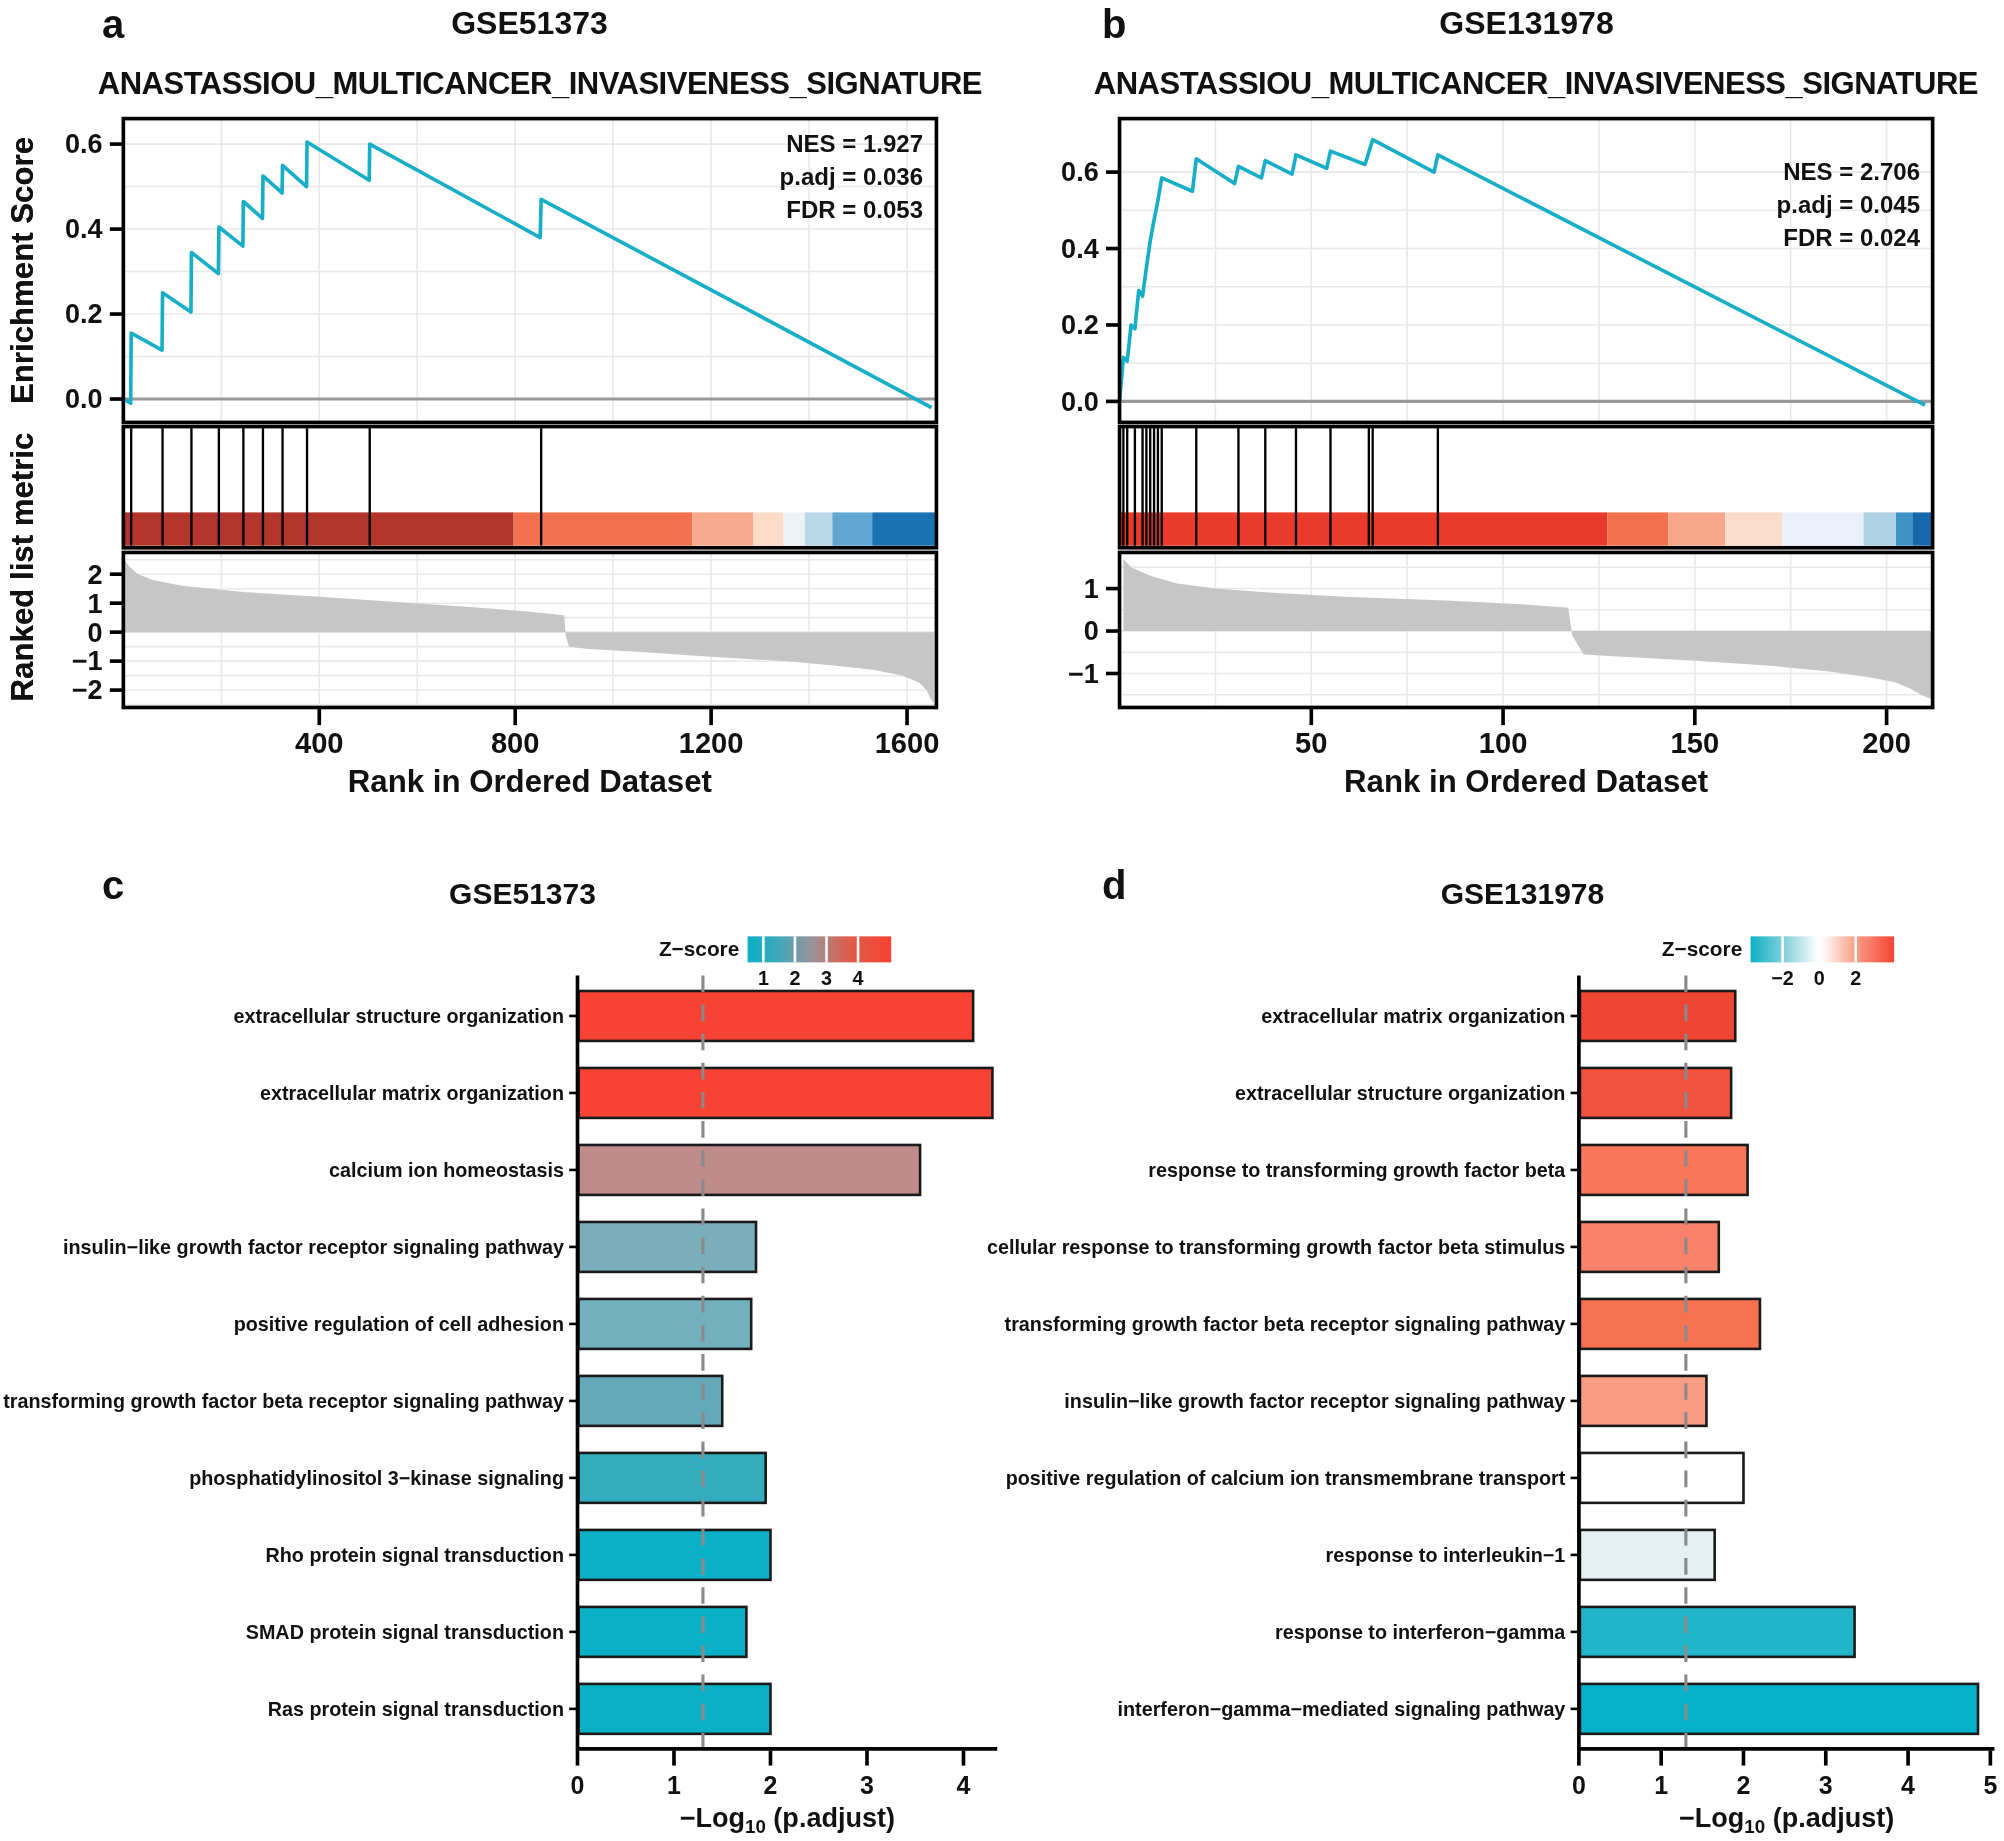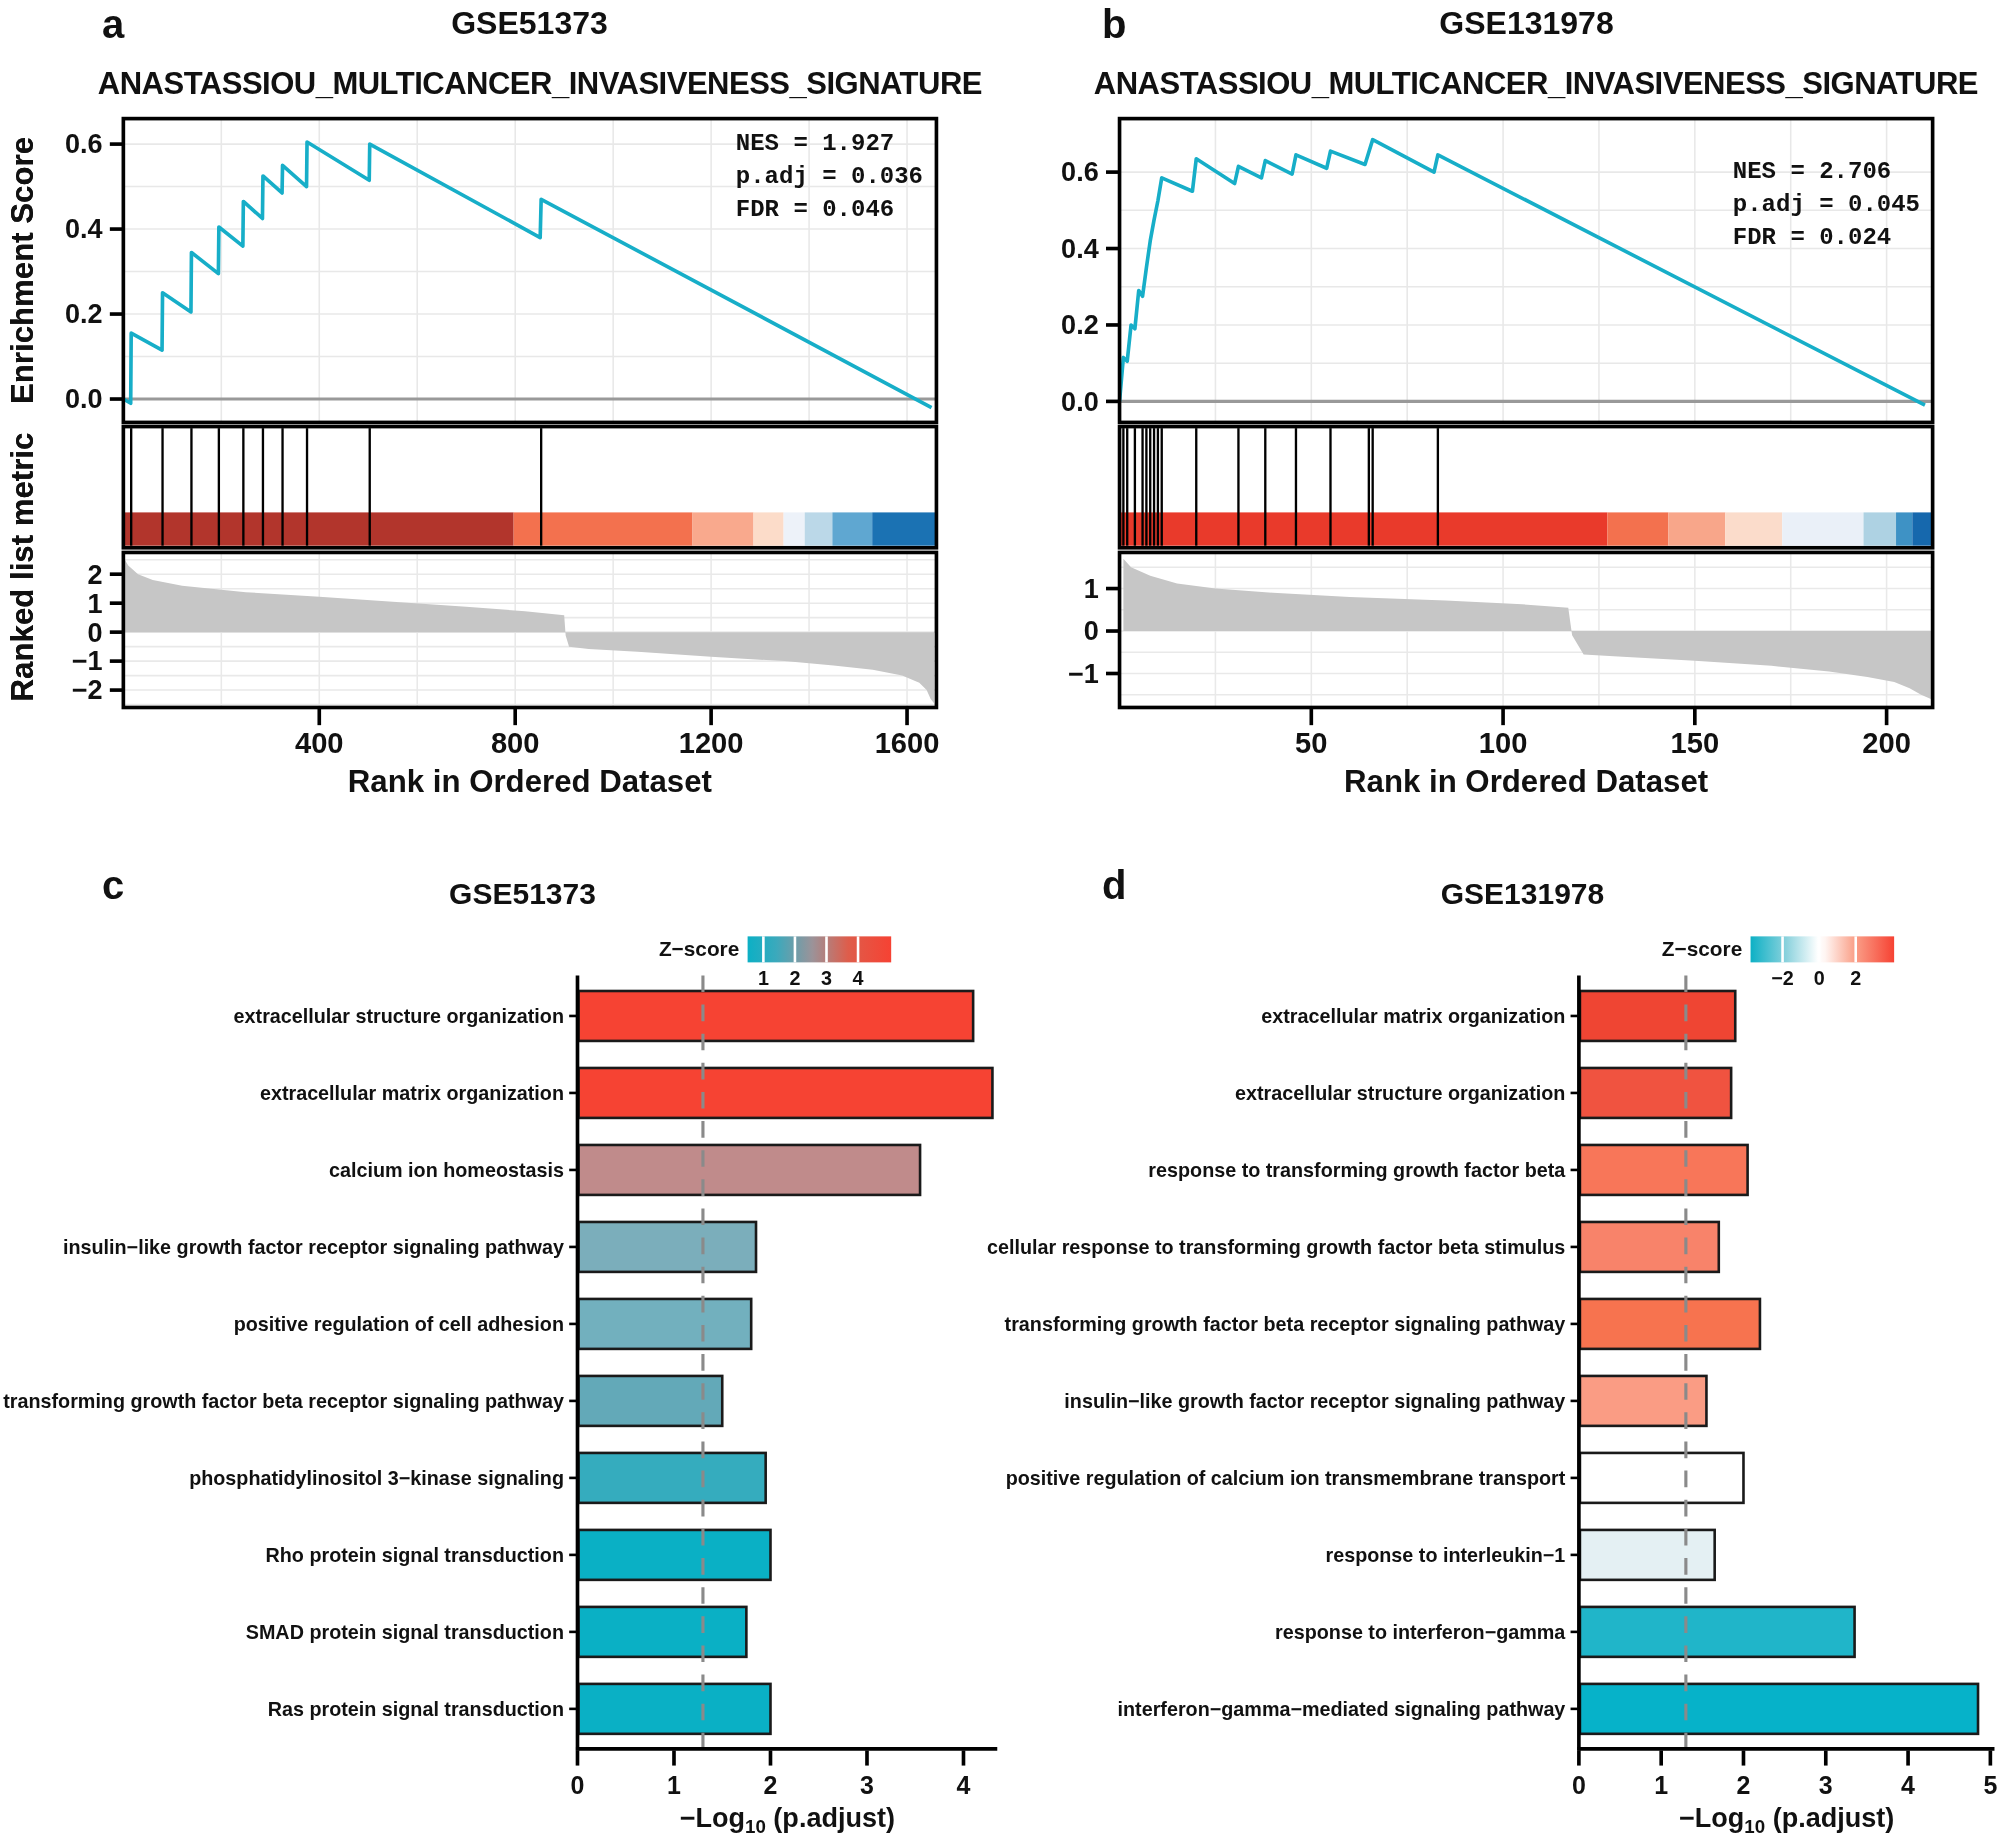--- a/index.html
+++ b/index.html
@@ -4,21 +4,21 @@
 <style>
   html,body{margin:0;padding:0;background:#ffffff;}
   #fig{position:relative;width:2005px;height:1841px;background:#ffffff;overflow:hidden;
        font-family:"Liberation Sans",sans-serif;color:#111;}
   #chart-canvas{position:absolute;left:0;top:0;}
   #chart-canvas text{font-family:"Liberation Sans",sans-serif;font-weight:bold;fill:#111;}
   .letter{position:absolute;font-weight:bold;font-size:40px;line-height:1;}
   .gsea-title{position:absolute;width:813px;text-align:center;font-weight:bold;font-size:32px;line-height:1;}
   .gene-set{position:absolute;width:904px;text-align:right;font-weight:bold;font-size:31px;
             letter-spacing:-0.5px;white-space:nowrap;line-height:1;}
-  .stats{position:absolute;font-weight:bold;font-size:24px;line-height:33px;font-family:Liberation Mono, monospace;}
+  .stats{position:absolute;text-align:right;font-weight:bold;font-size:24px;line-height:33px;}
   .bar-title{position:absolute;width:619px;text-align:center;font-weight:bold;font-size:30px;line-height:1;}
 </style>
 </head>
 <body>
 
 <div id="fig">
   <svg id="chart-canvas" width="2005" height="1841" viewBox="0 0 3854 3539">
       <g>
         <rect x="237" y="228" width="1563" height="584" fill="#fff"></rect>
         <line x1="425.3132530120482" y1="228" x2="425.3132530120482" y2="812" stroke="#E8E8E8" stroke-width="3"></line>
@@ -334,21 +334,21 @@
         <text x="3434.455" y="3512" font-size="52" text-anchor="middle"><tspan>−Log</tspan><tspan font-size="36" dy="12">10</tspan><tspan dy="-12"> (p.adjust)</tspan></text>
       </g>
     </svg>
 
   <div class="letter" style="left:102px;top:4.2px;">a</div>
   <div class="gsea-title" style="left:123px;top:7.3px;">GSE51373</div>
   <div class="gene-set" style="left:78px;top:68px;">ANASTASSIOU_MULTICANCER_INVASIVENESS_SIGNATURE</div>
   <div class="stats" style="right:1082px;top:127px;">
     <div>NES = 1.927</div>
     <div>p.adj = 0.036</div>
-    <div>FDR = 0.046</div>
+    <div>FDR = 0.053</div>
   </div>
 
   <div class="letter" style="left:1102px;top:4.2px;">b</div>
   <div class="gsea-title" style="left:1120px;top:7.3px;">GSE131978</div>
   <div class="gene-set" style="left:1074px;top:68px;">ANASTASSIOU_MULTICANCER_INVASIVENESS_SIGNATURE</div>
   <div class="stats" style="right:85px;top:127px;margin-top:28px;">
     <div>NES = 2.706</div>
     <div>p.adj = 0.045</div>
     <div>FDR = 0.024</div>
   </div>

